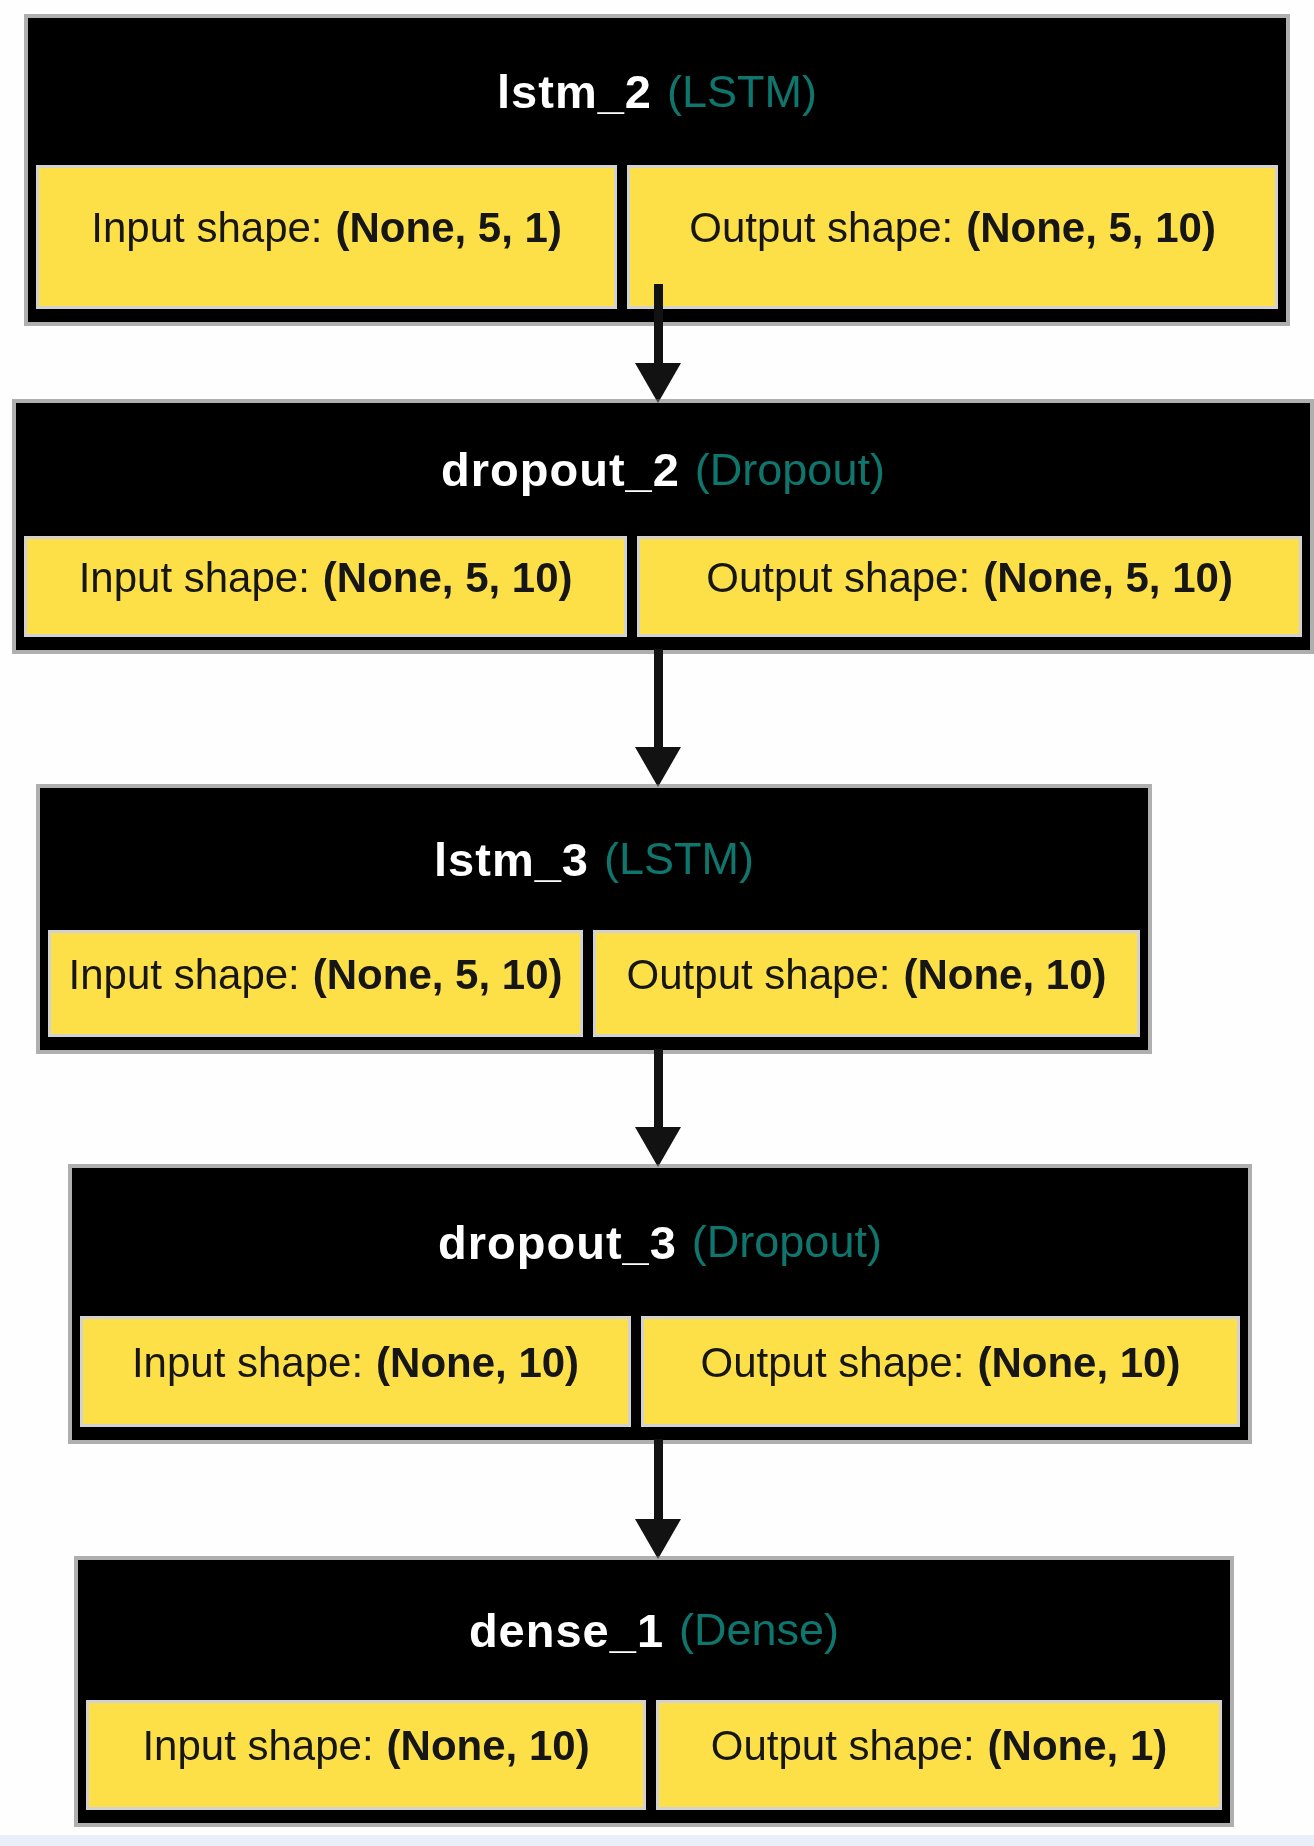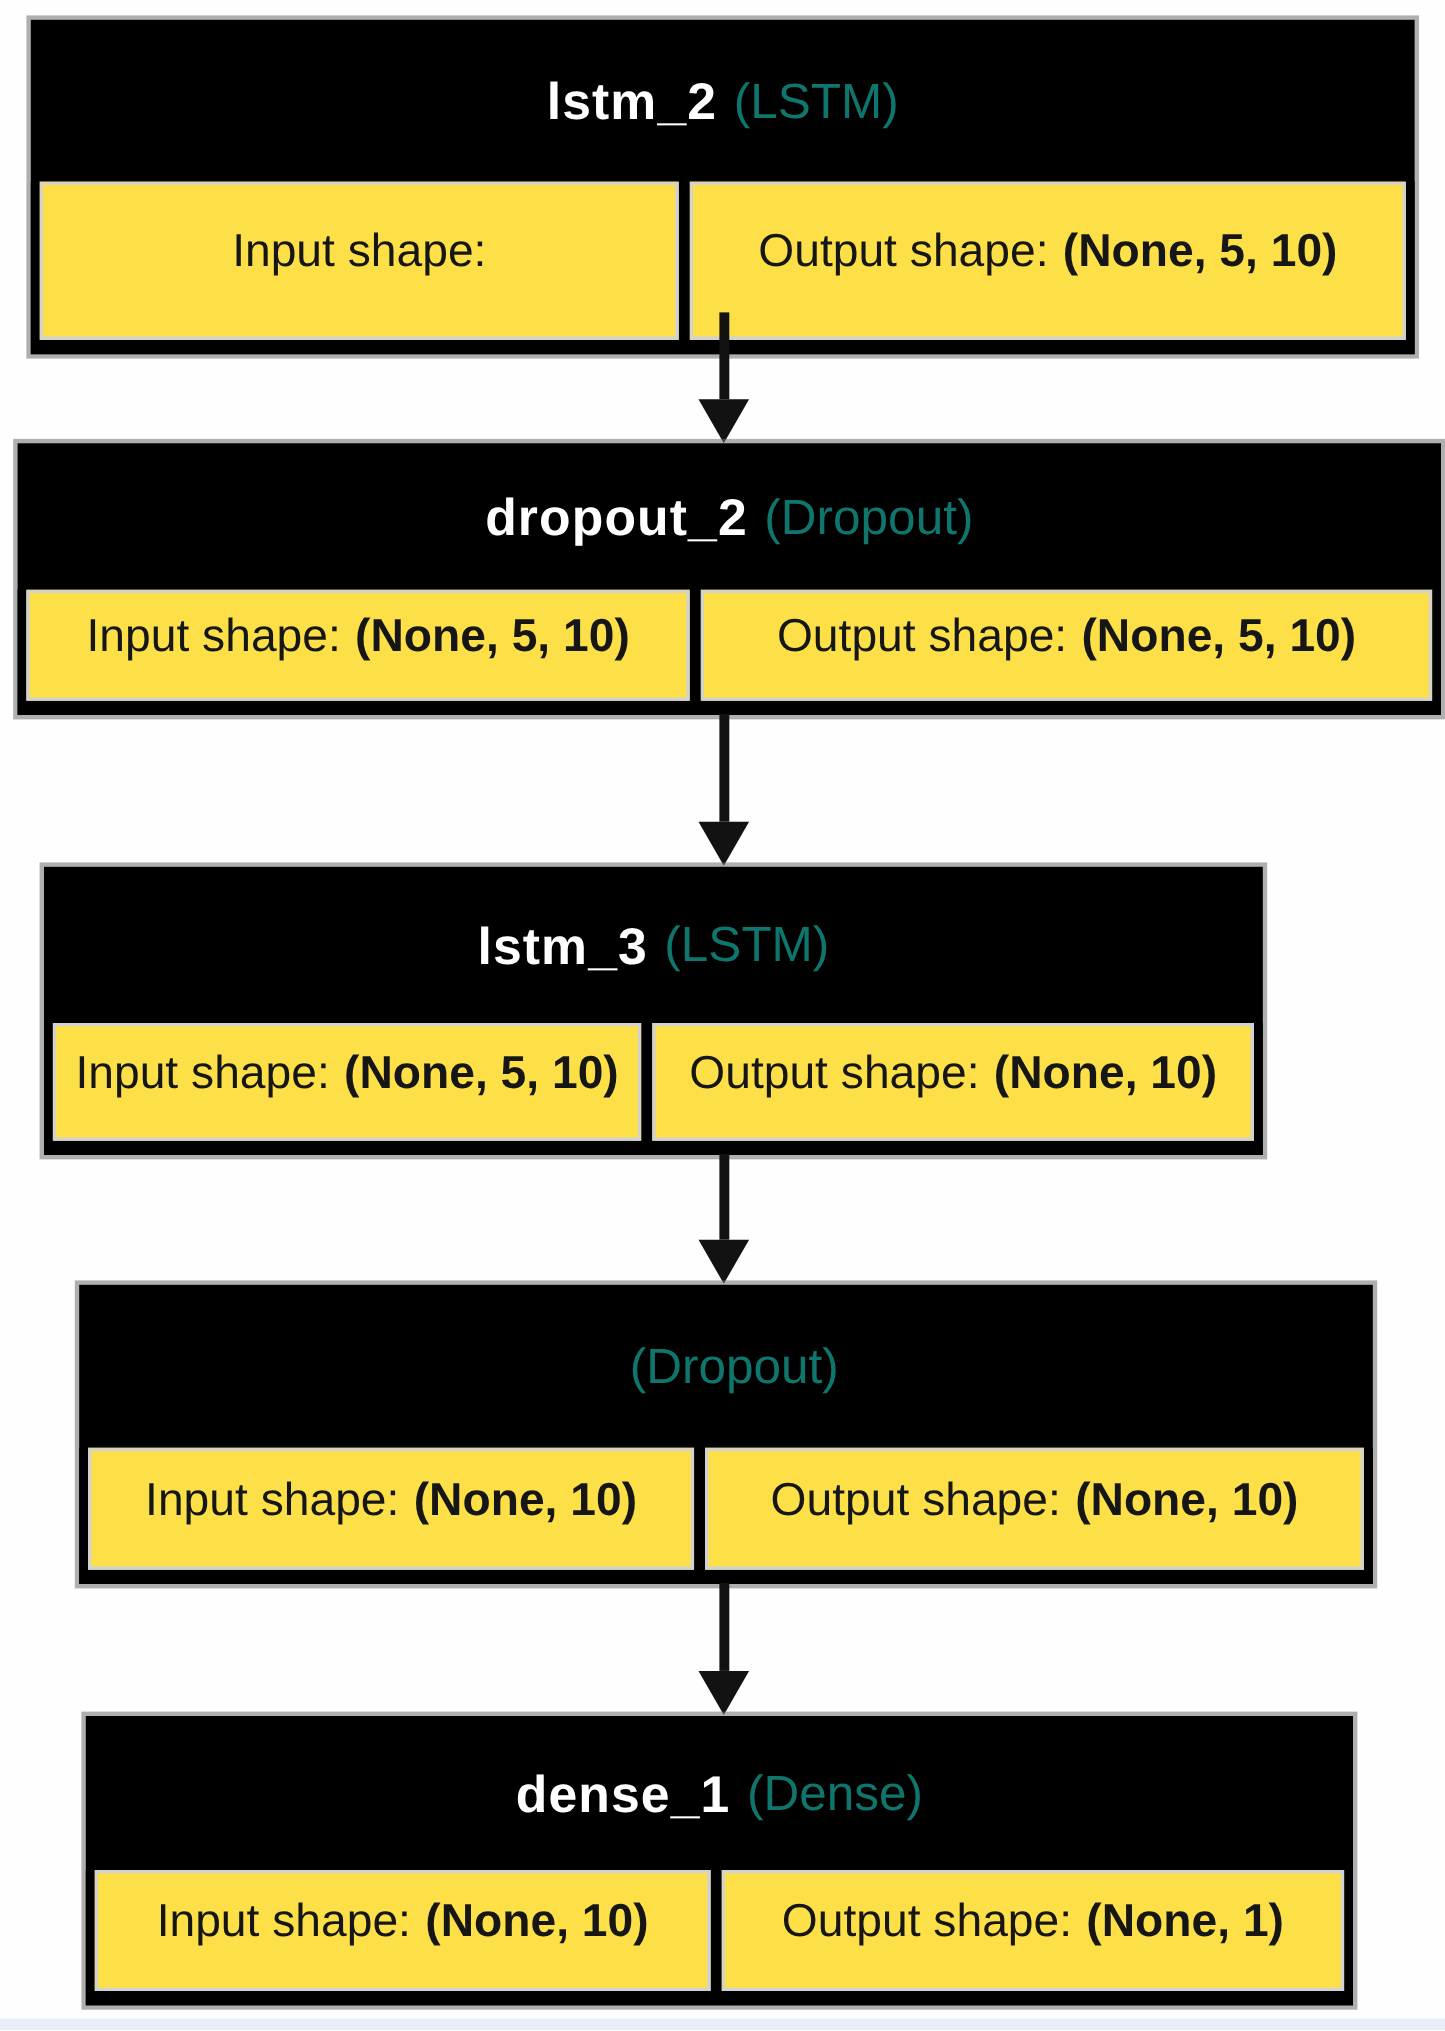--- a/index.html
+++ b/index.html
@@ -71,20 +71,21 @@
 <div class="canvas">
 
   <div class="layer b1">
     <div class="layer-header">
       <span class="layer-name">lstm_2</span>
       <span class="layer-type">(LSTM)</span>
     </div>
     <div class="cells">
       <div class="cell cell-in">
         <span class="shape-label">Input shape:</span>
+        <span class="shape-value">(None, 5, 1)</span>
       </div>
       <div class="cell cell-out">
         <span class="shape-label">Output shape:</span>
         <span class="shape-value">(None, 5, 10)</span>
       </div>
     </div>
   </div>
 
   <div class="arrow a1">
     <div class="arrow-stem"></div>
@@ -130,20 +131,21 @@
     </div>
   </div>
 
   <div class="arrow a3">
     <div class="arrow-stem"></div>
     <div class="arrow-head"></div>
   </div>
 
   <div class="layer b4">
     <div class="layer-header">
+      <span class="layer-name">dropout_3</span>
       <span class="layer-type">(Dropout)</span>
     </div>
     <div class="cells">
       <div class="cell cell-in">
         <span class="shape-label">Input shape:</span>
         <span class="shape-value">(None, 10)</span>
       </div>
       <div class="cell cell-out">
         <span class="shape-label">Output shape:</span>
         <span class="shape-value">(None, 10)</span>

